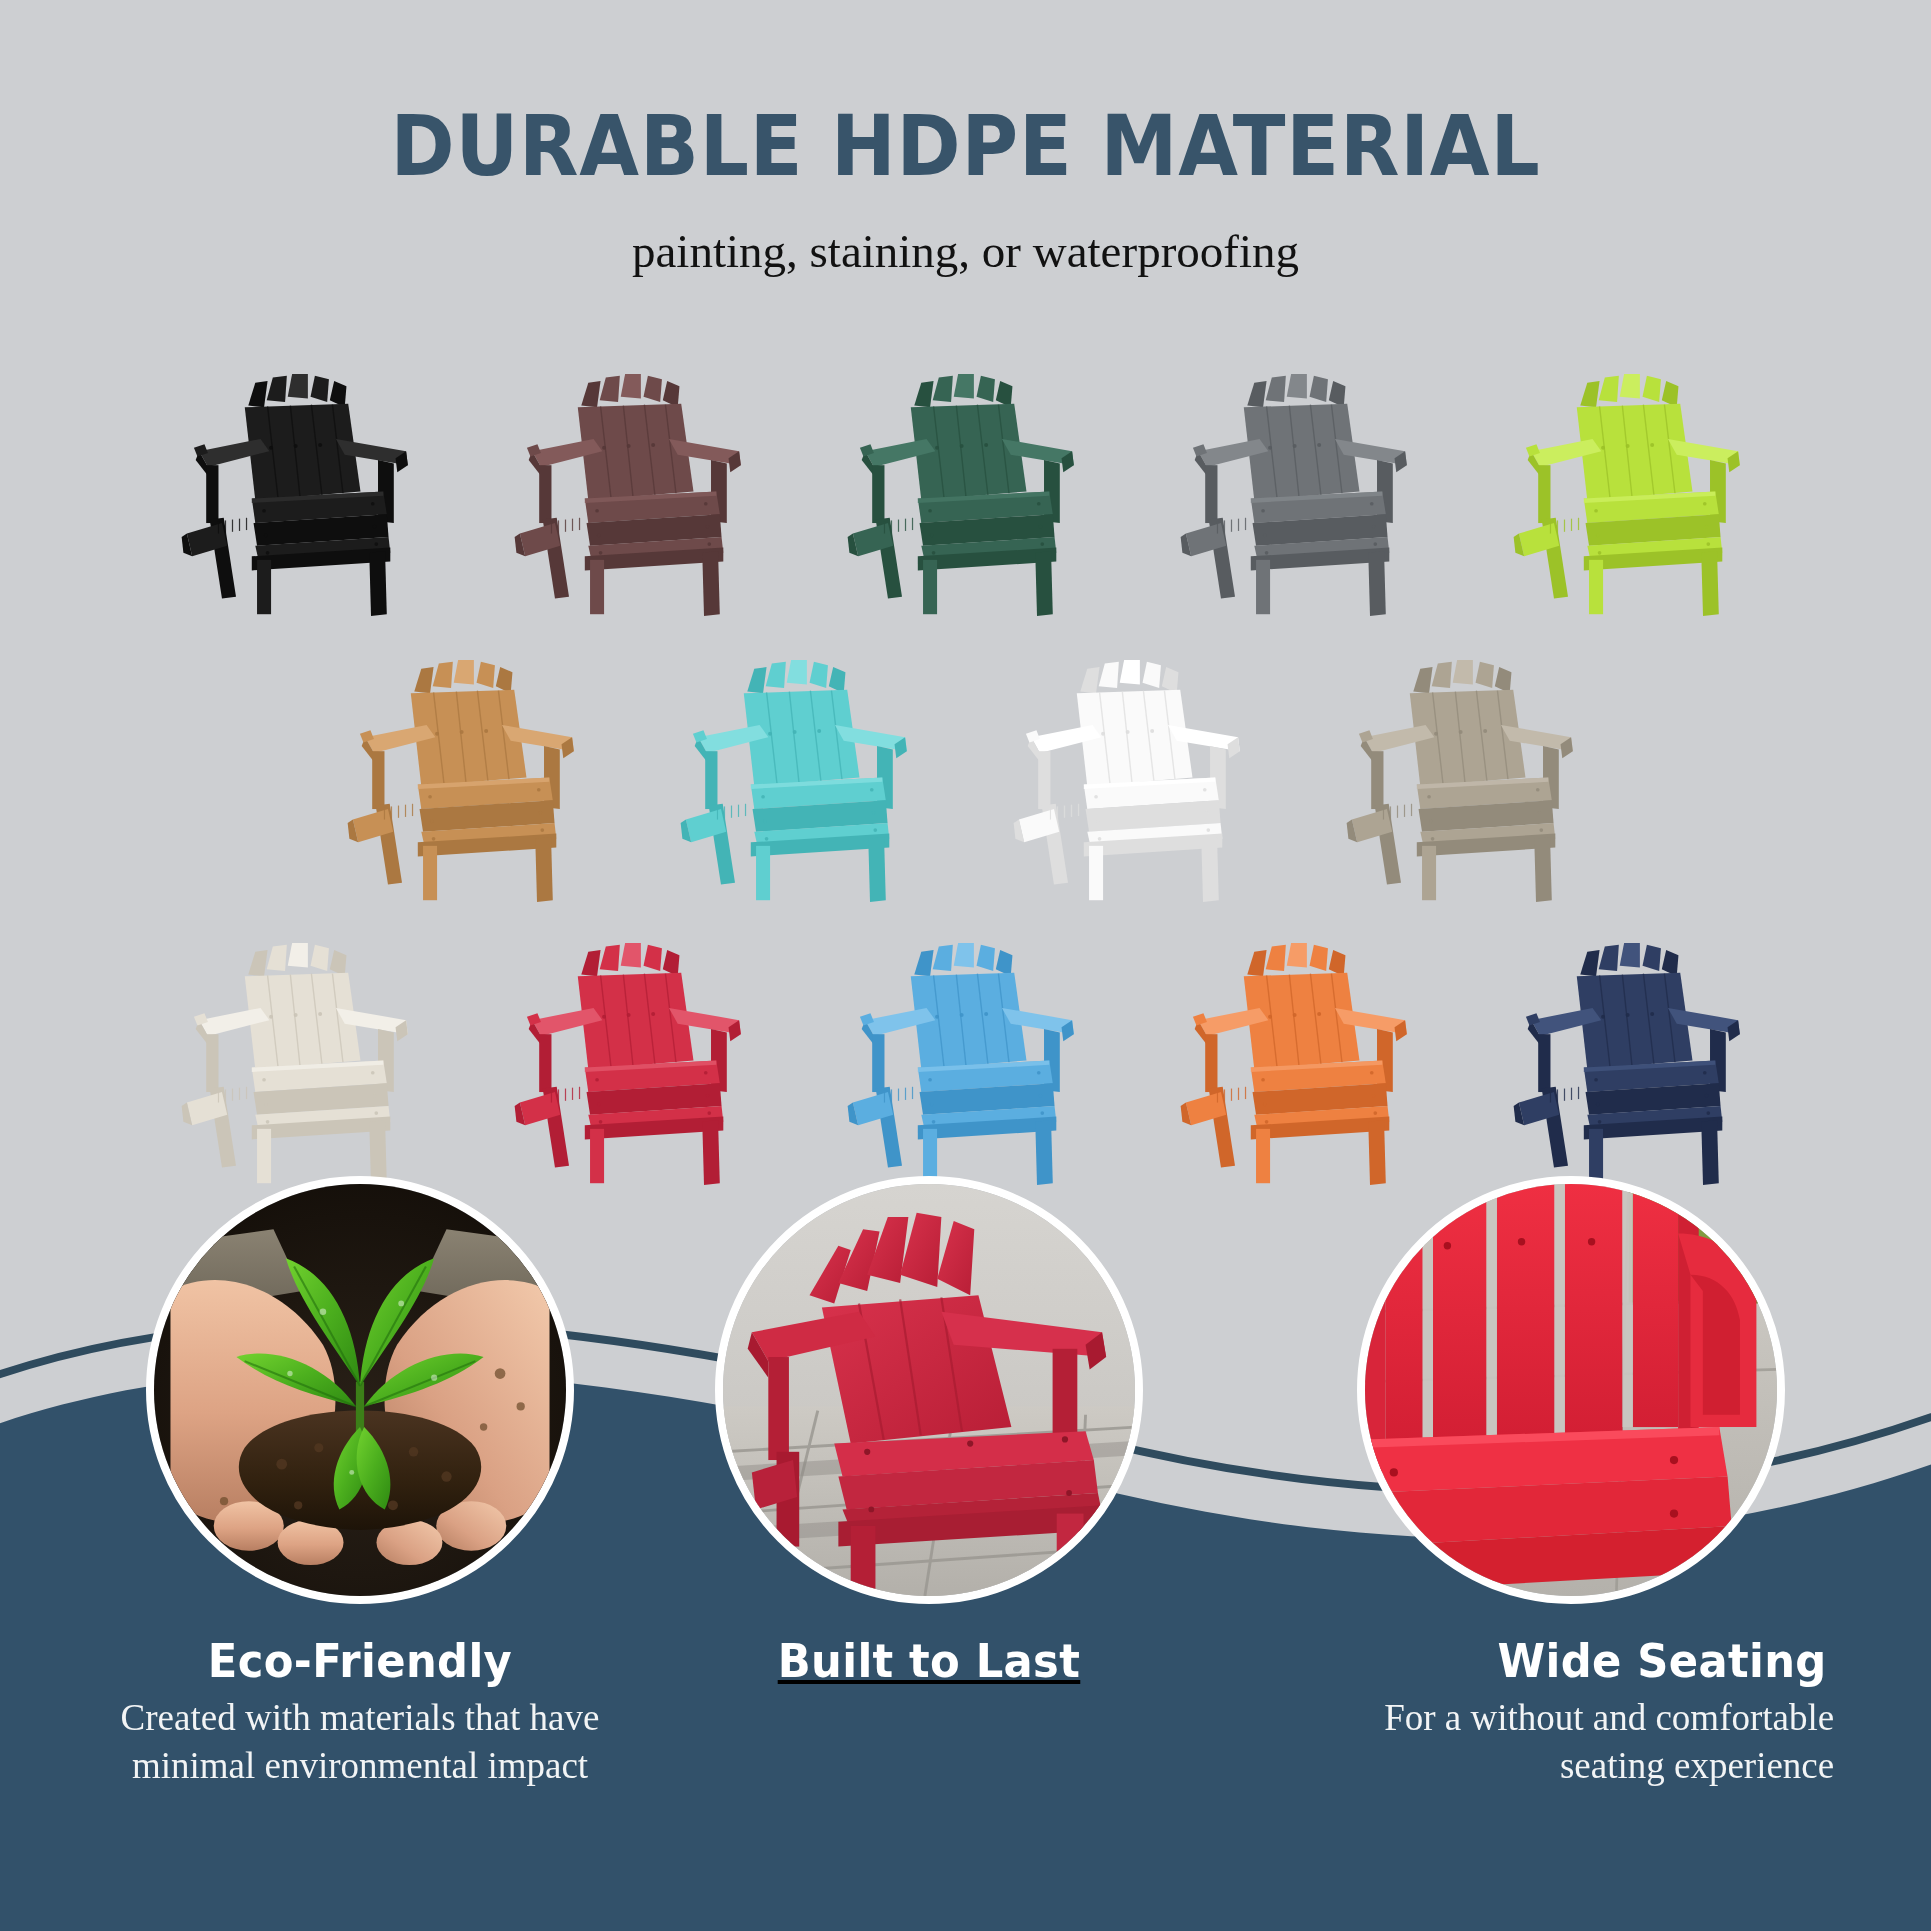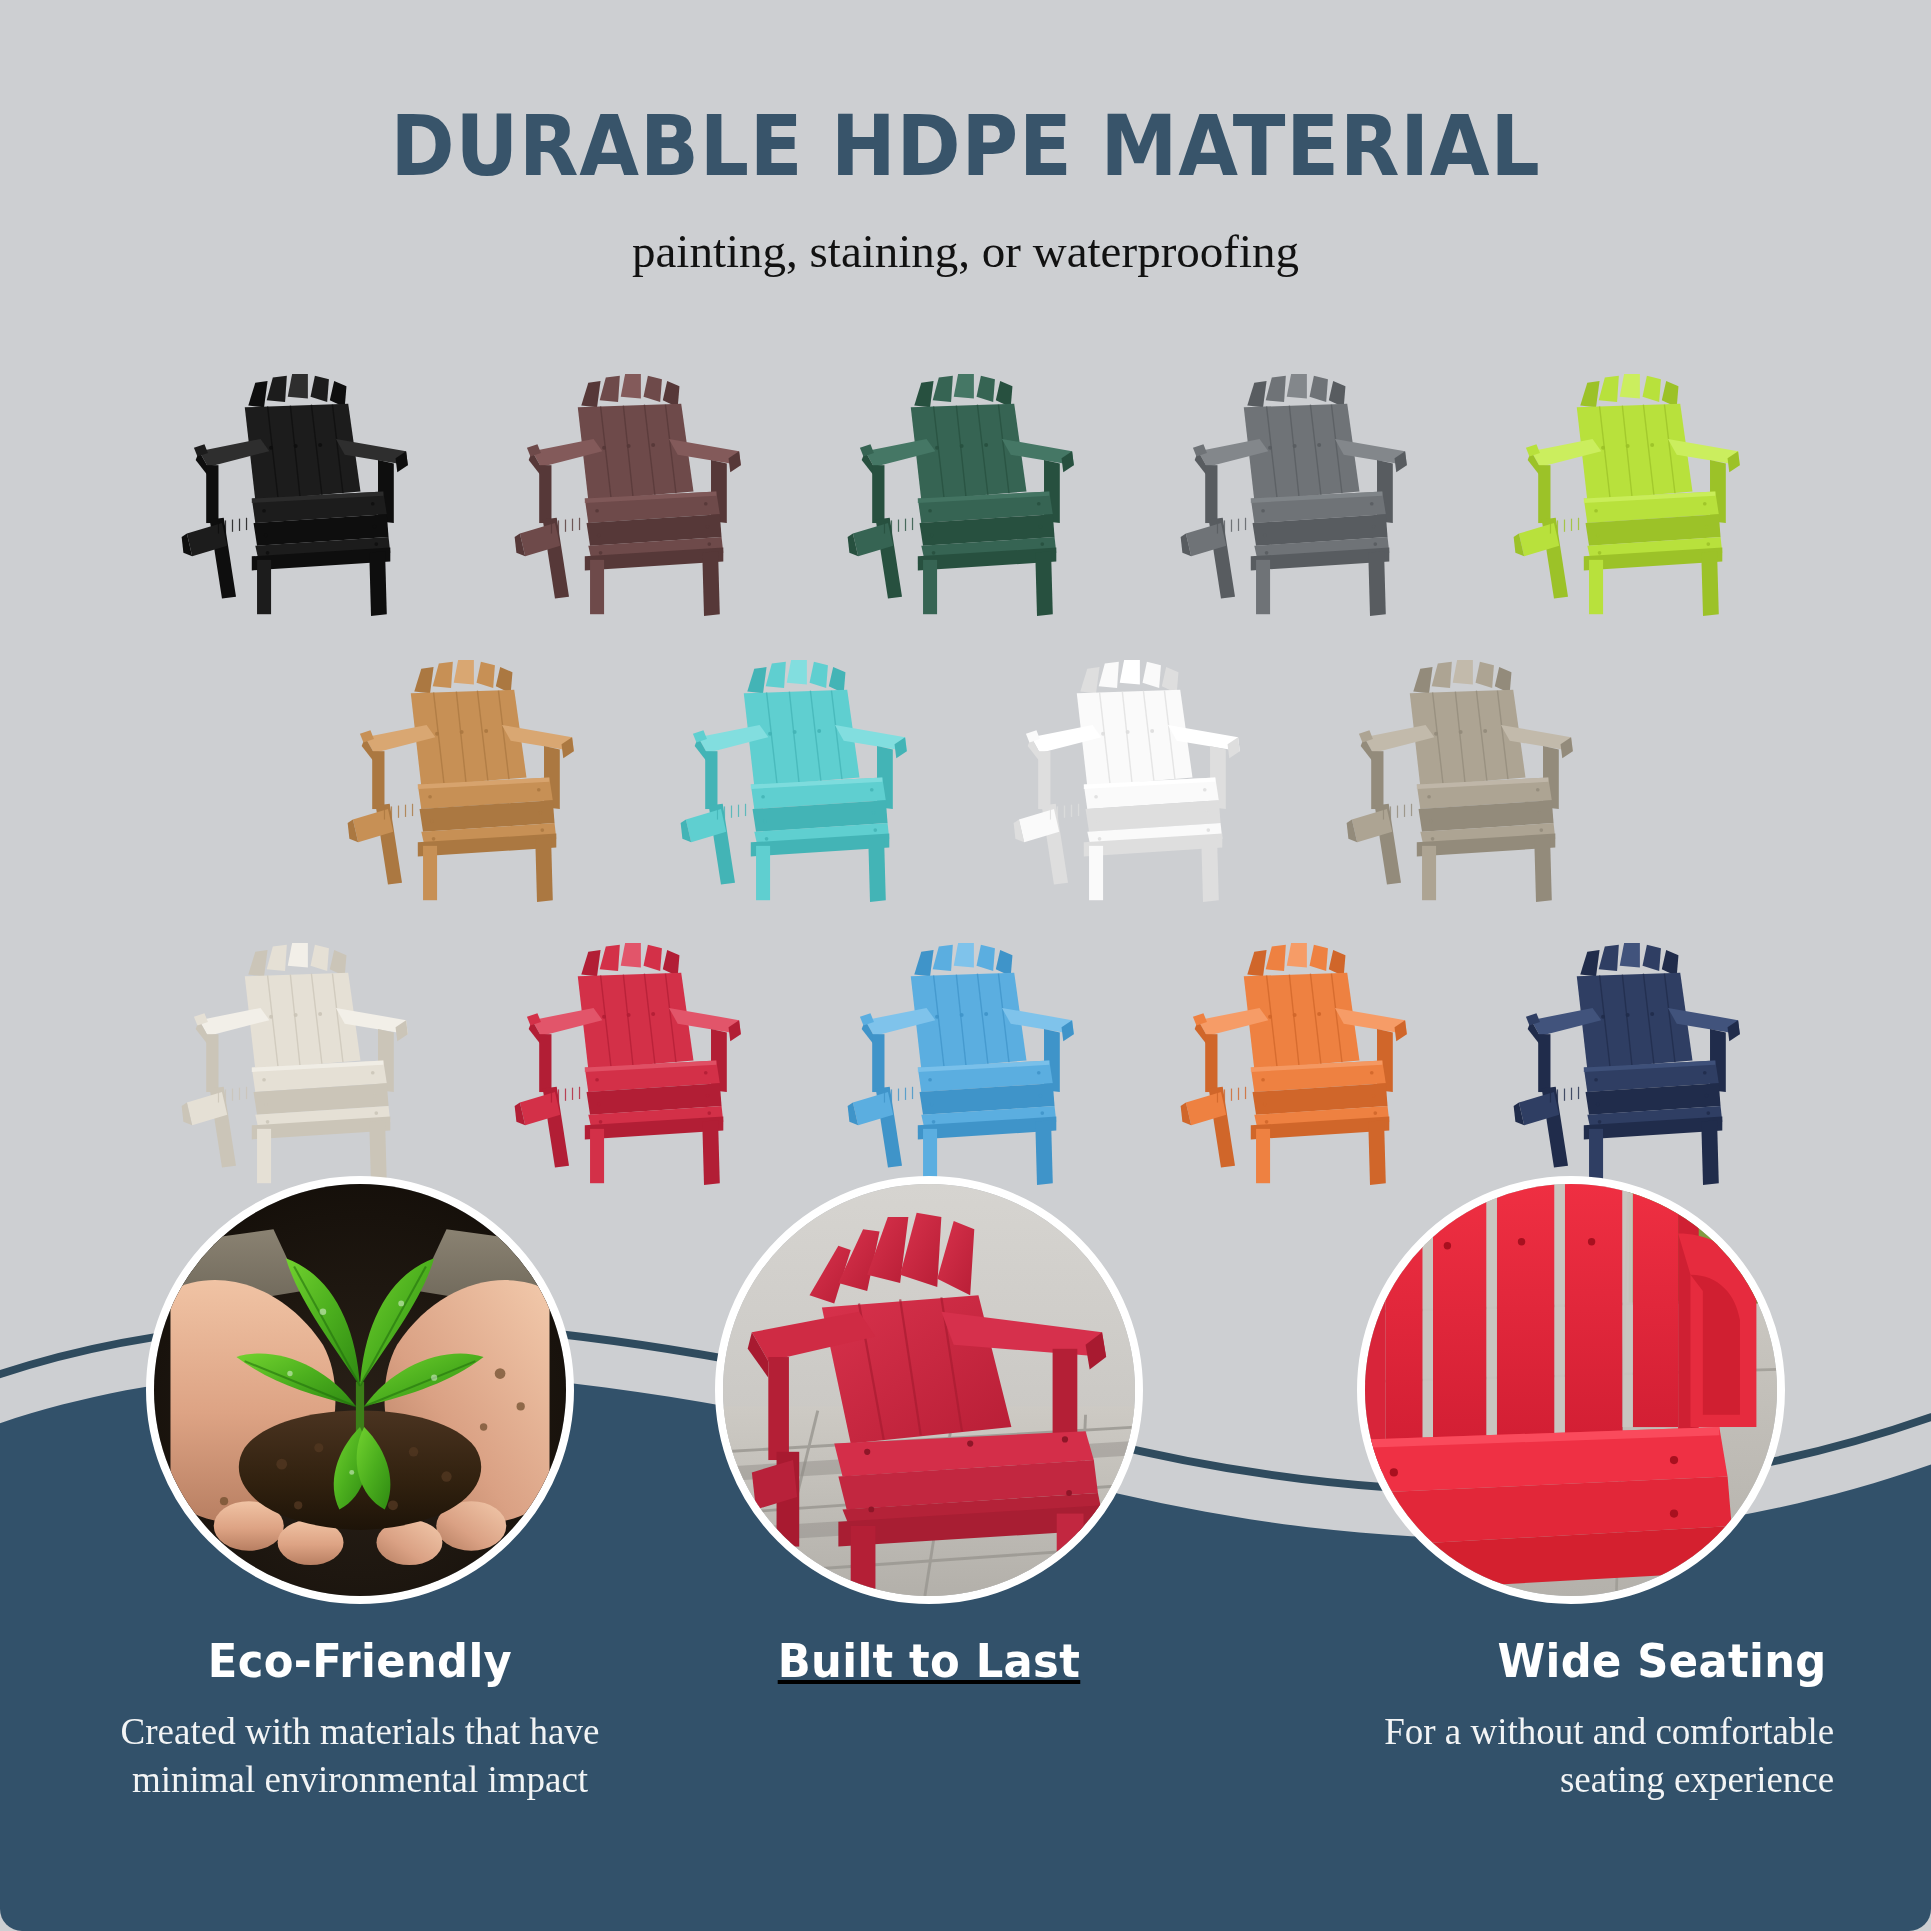--- a/index.html
+++ b/index.html
@@ -4,21 +4,21 @@
 <title>Durable HDPE Material</title>
 <style>
   * { margin:0; padding:0; box-sizing:border-box; }
   html,body { width:1931px; height:1931px; overflow:hidden; }
   body {
     font-family:"Liberation Sans", sans-serif;
     background:#CDCFD2;
     position:relative;
   }
 
-  #stage { position:absolute; inset:0; width:1931px; height:1931px; overflow:hidden;border-radius:22px; }
+  #stage { position:absolute; inset:0; width:1931px; height:1931px; overflow:hidden; }
 
   
   .header { position:absolute; top:0; left:0; width:1931px; text-align:center; }
   .title {
     font-family:"DejaVu Sans", sans-serif;
     font-weight:700;
     font-size:84px;
     letter-spacing:0.9px;
     color:#38546A;
     margin-top:104px;
@@ -74,21 +74,21 @@
     color:#ffffff;
     margin-top:30px;
     letter-spacing:0.4px;
     transform:scaleX(0.94);
   }
   .feat-desc {
     font-family:"Liberation Serif", serif;
     font-size:37px;
     color:#F2F4F5;
     line-height:1.30;
-    margin-top:20px;
+    margin-top:6px;
     padding:0 8.8px;
   }
 </style>
 </head>
 <body>
 
 <div id="stage">
 
   <div class="header">
     <div class="title">DURABLE HDPE MATERIAL</div>

